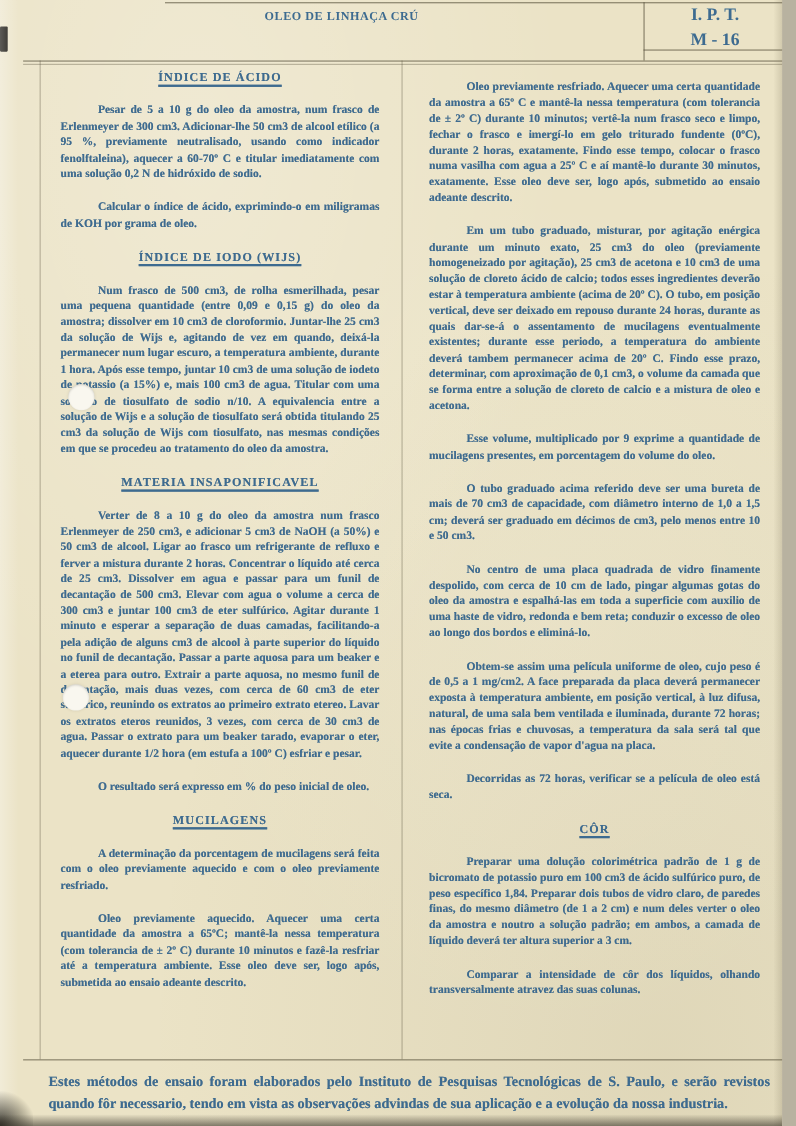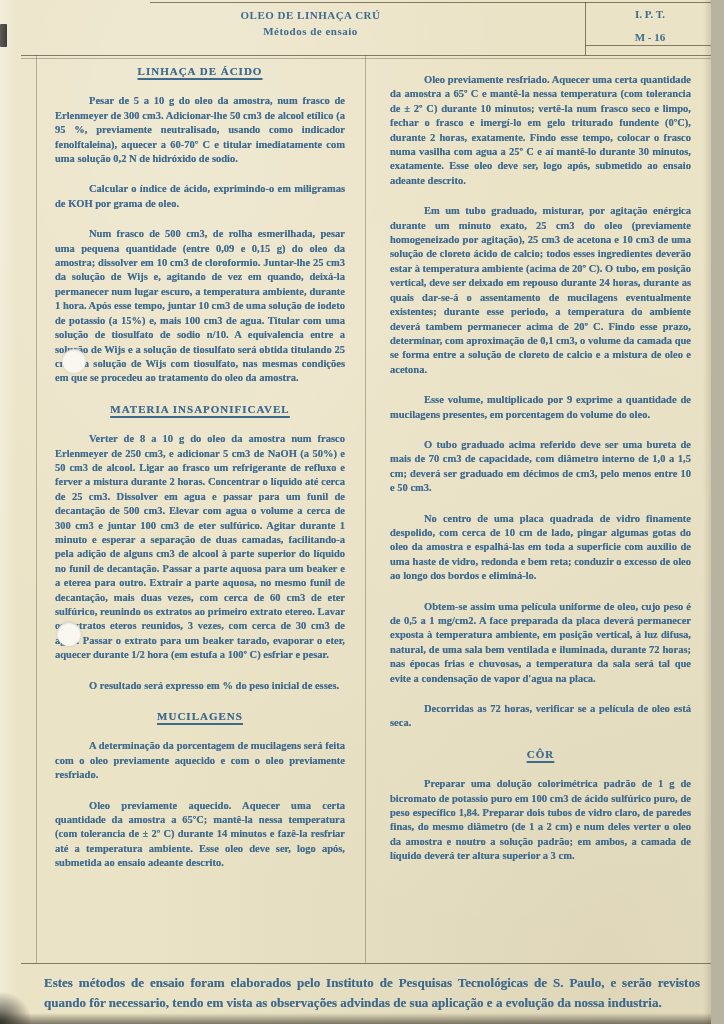--- a/index.html
+++ b/index.html
@@ -13,21 +13,21 @@
     font-family:Liberation Serif, serif;
     color:#3d6b90;
   }
   
   .line { position:absolute; background:rgba(88,82,60,.72); }
   .line.faint { background:rgba(88,82,60,.38); }
   
   .title-block { position:absolute; left:36px; top:7px; width:549px; text-align:center;
                  font-weight:bold; font-size:11px; line-height:16px; letter-spacing:.5px; }
   .ipt-box { position:absolute; left:585px; top:7px; width:130px; text-align:center;
-             font-weight:bold; font-size:11px; line-height:14px; }
+             font-weight:bold; font-size:16px; line-height:14px; }
   .ipt-box .doc-number { margin-top:9px;text-align:center; }
   
   .col { position:absolute; font-size:10.5px; line-height:14.4px; font-weight:bold; }
   .col-left  { left:39px;  top:58px; width:322px; }
   .col-right { left:374px; top:57px; width:333px; }
   .col p { margin:16px; text-align:justify; text-indent:34px;
            text-shadow:0 0 .6px rgba(47,88,125,.55); }
   .section-heading { text-align:center; margin:13px 0 7px; font-size:11px; font-weight:bold;
            text-decoration:underline; text-decoration-thickness:1.5px; text-underline-offset:3px;
            letter-spacing:1px; text-shadow:0 0 .6px rgba(47,88,125,.55); }
@@ -64,63 +64,64 @@
   <div class="line" style="left:585px; top:45px; width:131px; height:1px;"></div>
   <div class="line" style="left:21px; top:55px; width:695px; height:1px;"></div>
   <div class="line faint" style="left:21px; top:58px; width:695px; height:1px;"></div>
   <div class="line faint" style="left:36px; top:55px; width:1px; height:908px;"></div>
   <div class="line faint" style="left:365px; top:55px; width:1px; height:908px;"></div>
   <div class="line faint" style="left:713px; top:2px; width:1px; height:1012px;"></div>
   <div class="line" style="left:21px; top:963px; width:695px; height:1px;"></div>
 
   <div class="title-block">
     <div>OLEO DE LINHAÇA CRÚ</div>
-    <div>Métodos de ensaio</div>
   </div>
   <div class="ipt-box">
     <div>I. P. T.</div>
     <div class="doc-number">M - 16</div>
   </div>
 
   <div class="col col-left">
     <div class="section">
-      <div class="section-heading">LINHAÇA DE ÁCIDO</div>
+      <div class="section-heading">ÍNDICE DE ÁCIDO</div>
       <p>Pesar de 5 a 10 g do oleo da amostra, num frasco de Erlenmeyer de 300 cm3. Adicionar-lhe 50 cm3 de alcool etílico (a 95 %, previamente neutralisado, usando como indicador fenolftaleina), aquecer a 60-70º C e titular imediatamente com uma solução 0,2 N de hidróxido de sodio.</p>
       <p>Calcular o índice de ácido, exprimindo-o em miligramas de KOH por grama de oleo.</p>
     </div>
     <div class="section">
+      <div class="section-heading">ÍNDICE DE IODO (WIJS)</div>
       <p>Num frasco de 500 cm3, de rolha esmerilhada, pesar uma pequena quantidade (entre 0,09 e 0,15 g) do oleo da amostra; dissolver em 10 cm3 de cloroformio. Juntar-lhe 25 cm3 da solução de Wijs e, agitando de vez em quando, deixá-la permanecer num lugar escuro, a temperatura ambiente, durante 1 hora. Após esse tempo, juntar 10 cm3 de uma solução de iodeto de potassio (a 15%) e, mais 100 cm3 de agua. Titular com uma solução de tiosulfato de sodio n/10. A equivalencia entre a solução de Wijs e a solução de tiosulfato será obtida titulando 25 cm3 da solução de Wijs com tiosulfato, nas mesmas condições em que se procedeu ao tratamento do oleo da amostra.</p>
     </div>
     <div class="section">
       <div class="section-heading">MATERIA INSAPONIFICAVEL</div>
       <p>Verter de 8 a 10 g do oleo da amostra num frasco Erlenmeyer de 250 cm3, e adicionar 5 cm3 de NaOH (a 50%) e 50 cm3 de alcool. Ligar ao frasco um refrigerante de refluxo e ferver a mistura durante 2 horas. Concentrar o líquido até cerca de 25 cm3. Dissolver em agua e passar para um funil de decantação de 500 cm3. Elevar com agua o volume a cerca de 300 cm3 e juntar 100 cm3 de eter sulfúrico. Agitar durante 1 minuto e esperar a separação de duas camadas, facilitando-a pela adição de alguns cm3 de alcool à parte superior do líquido no funil de decantação. Passar a parte aquosa para um beaker e a eterea para outro. Extrair a parte aquosa, no mesmo funil de decantação, mais duas vezes, com cerca de 60 cm3 de eter sulfúrico, reunindo os extratos ao primeiro extrato etereo. Lavar os extratos eteros reunidos, 3 vezes, com cerca de 30 cm3 de agua. Passar o extrato para um beaker tarado, evaporar o eter, aquecer durante 1/2 hora (em estufa a 100º C) esfriar e pesar.</p>
-      <p>O resultado será expresso em % do peso inicial de esses.</p>
+      <p>O resultado será expresso em % do peso inicial de oleo.</p>
     </div>
     <div class="section">
       <div class="section-heading">MUCILAGENS</div>
       <p>A determinação da porcentagem de mucilagens será feita com o oleo previamente aquecido e com o oleo previamente resfriado.</p>
-      <p>Oleo previamente aquecido. Aquecer uma certa quantidade da amostra a 65ºC; mantê-la nessa temperatura (com tolerancia de ± 2º C) durante 14 minutos e fazê-la resfriar até a temperatura ambiente. Esse oleo deve ser, logo após, submetida ao ensaio adeante descrito.</p>
+      <p>Oleo previamente aquecido. Aquecer uma certa quantidade da amostra a 65ºC; mantê-la nessa temperatura (com tolerancia de ± 2º C) durante 10 minutos e fazê-la resfriar até a temperatura ambiente. Esse oleo deve ser, logo após, submetida ao ensaio adeante descrito.</p>
     </div>
   </div>
 
   <div class="col col-right">
     <div class="section">
       <p>Oleo previamente resfriado. Aquecer uma certa quantidade da amostra a 65º C e mantê-la nessa temperatura (com tolerancia de ± 2º C) durante 10 minutos; vertê-la num frasco seco e limpo, fechar o frasco e imergí-lo em gelo triturado fundente (0ºC), durante 2 horas, exatamente. Findo esse tempo, colocar o frasco numa vasilha com agua a 25º C e aí mantê-lo durante 30 minutos, exatamente. Esse oleo deve ser, logo após, submetido ao ensaio adeante descrito.</p>
       <p>Em um tubo graduado, misturar, por agitação enérgica durante um minuto exato, 25 cm3 do oleo (previamente homogeneizado por agitação), 25 cm3 de acetona e 10 cm3 de uma solução de cloreto ácido de calcio; todos esses ingredientes deverão estar à temperatura ambiente (acima de 20º C). O tubo, em posição vertical, deve ser deixado em repouso durante 24 horas, durante as quais dar-se-á o assentamento de mucilagens eventualmente existentes; durante esse periodo, a temperatura do ambiente deverá tambem permanecer acima de 20º C. Findo esse prazo, determinar, com aproximação de 0,1 cm3, o volume da camada que se forma entre a solução de cloreto de calcio e a mistura de oleo e acetona.</p>
       <p>Esse volume, multiplicado por 9 exprime a quantidade de mucilagens presentes, em porcentagem do volume do oleo.</p>
       <p>O tubo graduado acima referido deve ser uma bureta de mais de 70 cm3 de capacidade, com diâmetro interno de 1,0 a 1,5 cm; deverá ser graduado em décimos de cm3, pelo menos entre 10 e 50 cm3.</p>
     </div>
     <div class="section">
       <p>No centro de uma placa quadrada de vidro finamente despolido, com cerca de 10 cm de lado, pingar algumas gotas do oleo da amostra e espalhá-las em toda a superficie com auxilio de uma haste de vidro, redonda e bem reta; conduzir o excesso de oleo ao longo dos bordos e eliminá-lo.</p>
       <p>Obtem-se assim uma película uniforme de oleo, cujo peso é de 0,5 a 1 mg/cm2. A face preparada da placa deverá permanecer exposta à temperatura ambiente, em posição vertical, à luz difusa, natural, de uma sala bem ventilada e iluminada, durante 72 horas; nas épocas frias e chuvosas, a temperatura da sala será tal que evite a condensação de vapor d'agua na placa.</p>
       <p>Decorridas as 72 horas, verificar se a película de oleo está seca.</p>
     </div>
     <div class="section">
       <div class="section-heading">CÔR</div>
       <p>Preparar uma dolução colorimétrica padrão de 1 g de bicromato de potassio puro em 100 cm3 de ácido sulfúrico puro, de peso específico 1,84. Preparar dois tubos de vidro claro, de paredes finas, do mesmo diâmetro (de 1 a 2 cm) e num deles verter o oleo da amostra e noutro a solução padrão; em ambos, a camada de líquido deverá ter altura superior a 3 cm.</p>
+      <p>Comparar a intensidade de côr dos líquidos, olhando transversalmente atravez das suas colunas.</p>
     </div>
   </div>
 
   <div class="footer">
     <p>Estes métodos de ensaio foram elaborados pelo Instituto de Pesquisas Tecnológicas de S. Paulo, e serão revistos quando fôr necessario, tendo em vista as observações advindas de sua aplicação e a evolução da nossa industria.</p>
   </div>
 
   <div class="hole hole-1"></div>
   <div class="hole hole-2"></div>
   <div class="staple-mark"></div>

